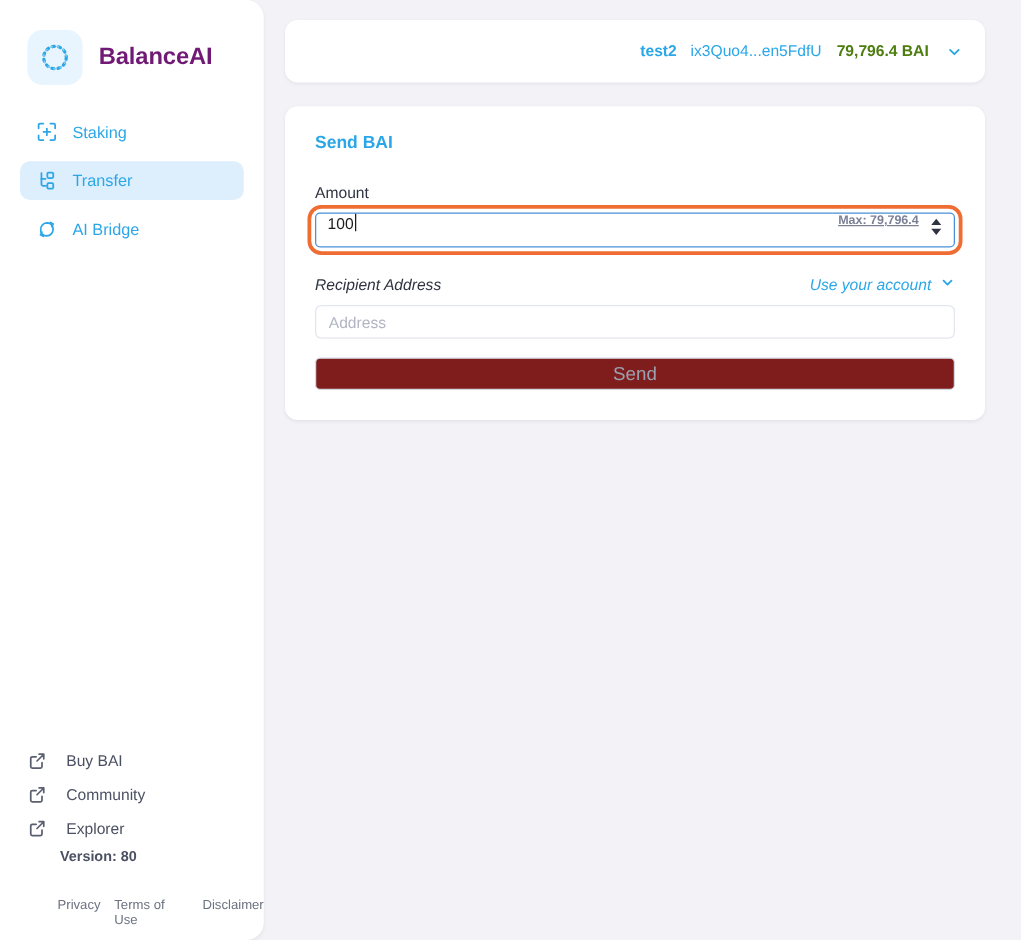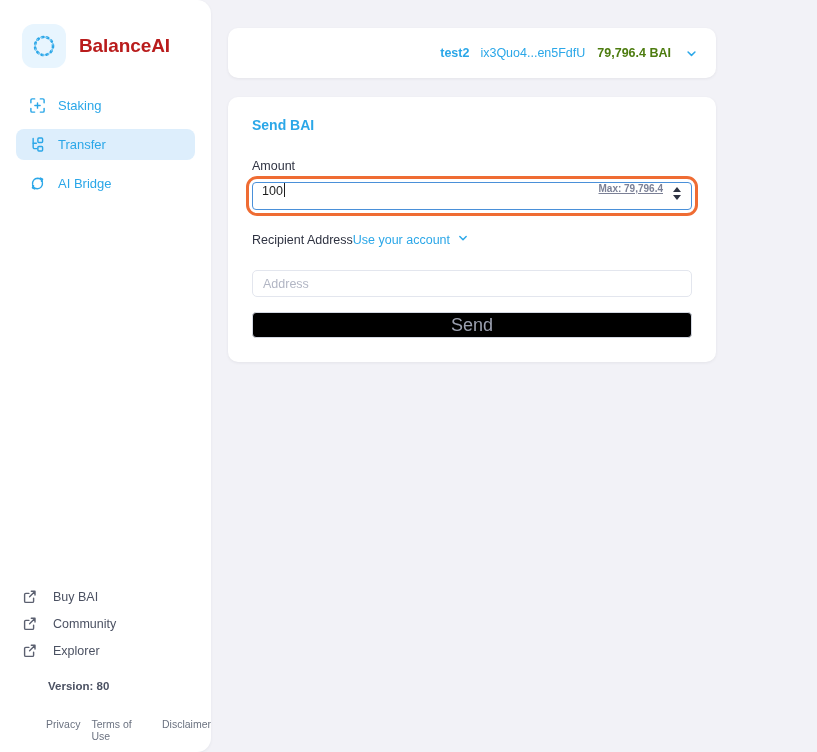--- a/index.html
+++ b/index.html
@@ -35,21 +35,21 @@
   #brand-mark {
     width: 44px; height: 44px;
     border-radius: 12px;
     background: #e8f5fe;
     display: flex; align-items: center; justify-content: center;
     flex: 0 0 auto;
   }
   #brand-name {
     font-size: 19px;
     font-weight: bold;
-    color: #b91c1c;
+    color: #701a75;
     letter-spacing: -0.1px;
   }
 
   .nav-list { margin-top: 20px; padding: 0 16px; }
   .nav-item {
     display: flex;
     align-items: center;
     gap: 12px;
     height: 31px;
     padding: 0 12px;
@@ -58,21 +58,21 @@
     cursor: pointer;
     color: #2ba7e8;
   }
   .nav-item.active { background: #ddeefc; }
   .nav-label { font-size: 13px; color: #2ba7e8; }
   .nav-icon { width: 18px; height: 18px; display: flex; align-items: center; justify-content: center; flex: 0 0 auto; }
 
   
   #ext-links {
     position: absolute;
-    left: 0; bottom: 88px;
+    left: 0; bottom: 76px;
     width: 168px;
     padding: 0 22px;
   }
   .ext-row { height: 27px; display: flex; align-items: center; gap: 15px; cursor: pointer; }
   .ext-label { font-size: 12.5px; color: #4b5162; }
   .ext-icon { width: 16px; height: 16px; flex: 0 0 auto; }
 
   #version {
     position: absolute;
     left: 48px; bottom: 60px;
@@ -86,22 +86,22 @@
     display: flex;
     gap: 11px;
     font-size: 10.5px;
     color: #6b7280;
   }
   #legal span { cursor: pointer; }
 
   
   #main {
     position: absolute;
-    left: 228px; top: 16px;
-    width: 488px;
+    left: 228px; top: 4px;
+    width: 560px;
   }
   .card {
     background: #ffffff;
     border-radius: 10px;
     box-shadow: 0 1px 3px rgba(60,64,80,0.08);
   }
   #account-card {
     margin-top: 12px;
     height: 50px;
     display: flex;
@@ -127,22 +127,23 @@
     margin-bottom: 26px;
   }
   .field-label {
     font-size: 12.5px;
     color: #2f3342;
     margin-bottom: 9px;
   }
   .label-row {
     display: flex;
     align-items: center;
-    justify-content: flex-start;
-    margin-bottom: 23px;
+    justify-content: space-between;
+    margin-bottom: 9px;
+    font-style: italic;
   }
   .link-blue {
     font-size: 12.5px;
     color: #2ba7e8;
     cursor: pointer;
     display: flex;
     align-items: center;
     gap: 7px;
   }
 
@@ -225,25 +226,25 @@
     padding: 0 10px;
     font-size: 12.5px;
     color: #b2b6c4;
     margin-bottom: 15px;
     cursor: text;
   }
   #send-button {
     height: 26px;
     border: 1px solid #d4d8e2;
     border-radius: 4px;
-    background: #000000;
+    background: #7f1d1d;
     display: flex;
     align-items: center;
     justify-content: center;
-    font-size: 18px;
+    font-size: 15px;
     color: #9ba0b0;
     cursor: default;
   }
 </style>
 </head>
 <body>
 
 <div id="sidebar">
 
   <div id="brand">

